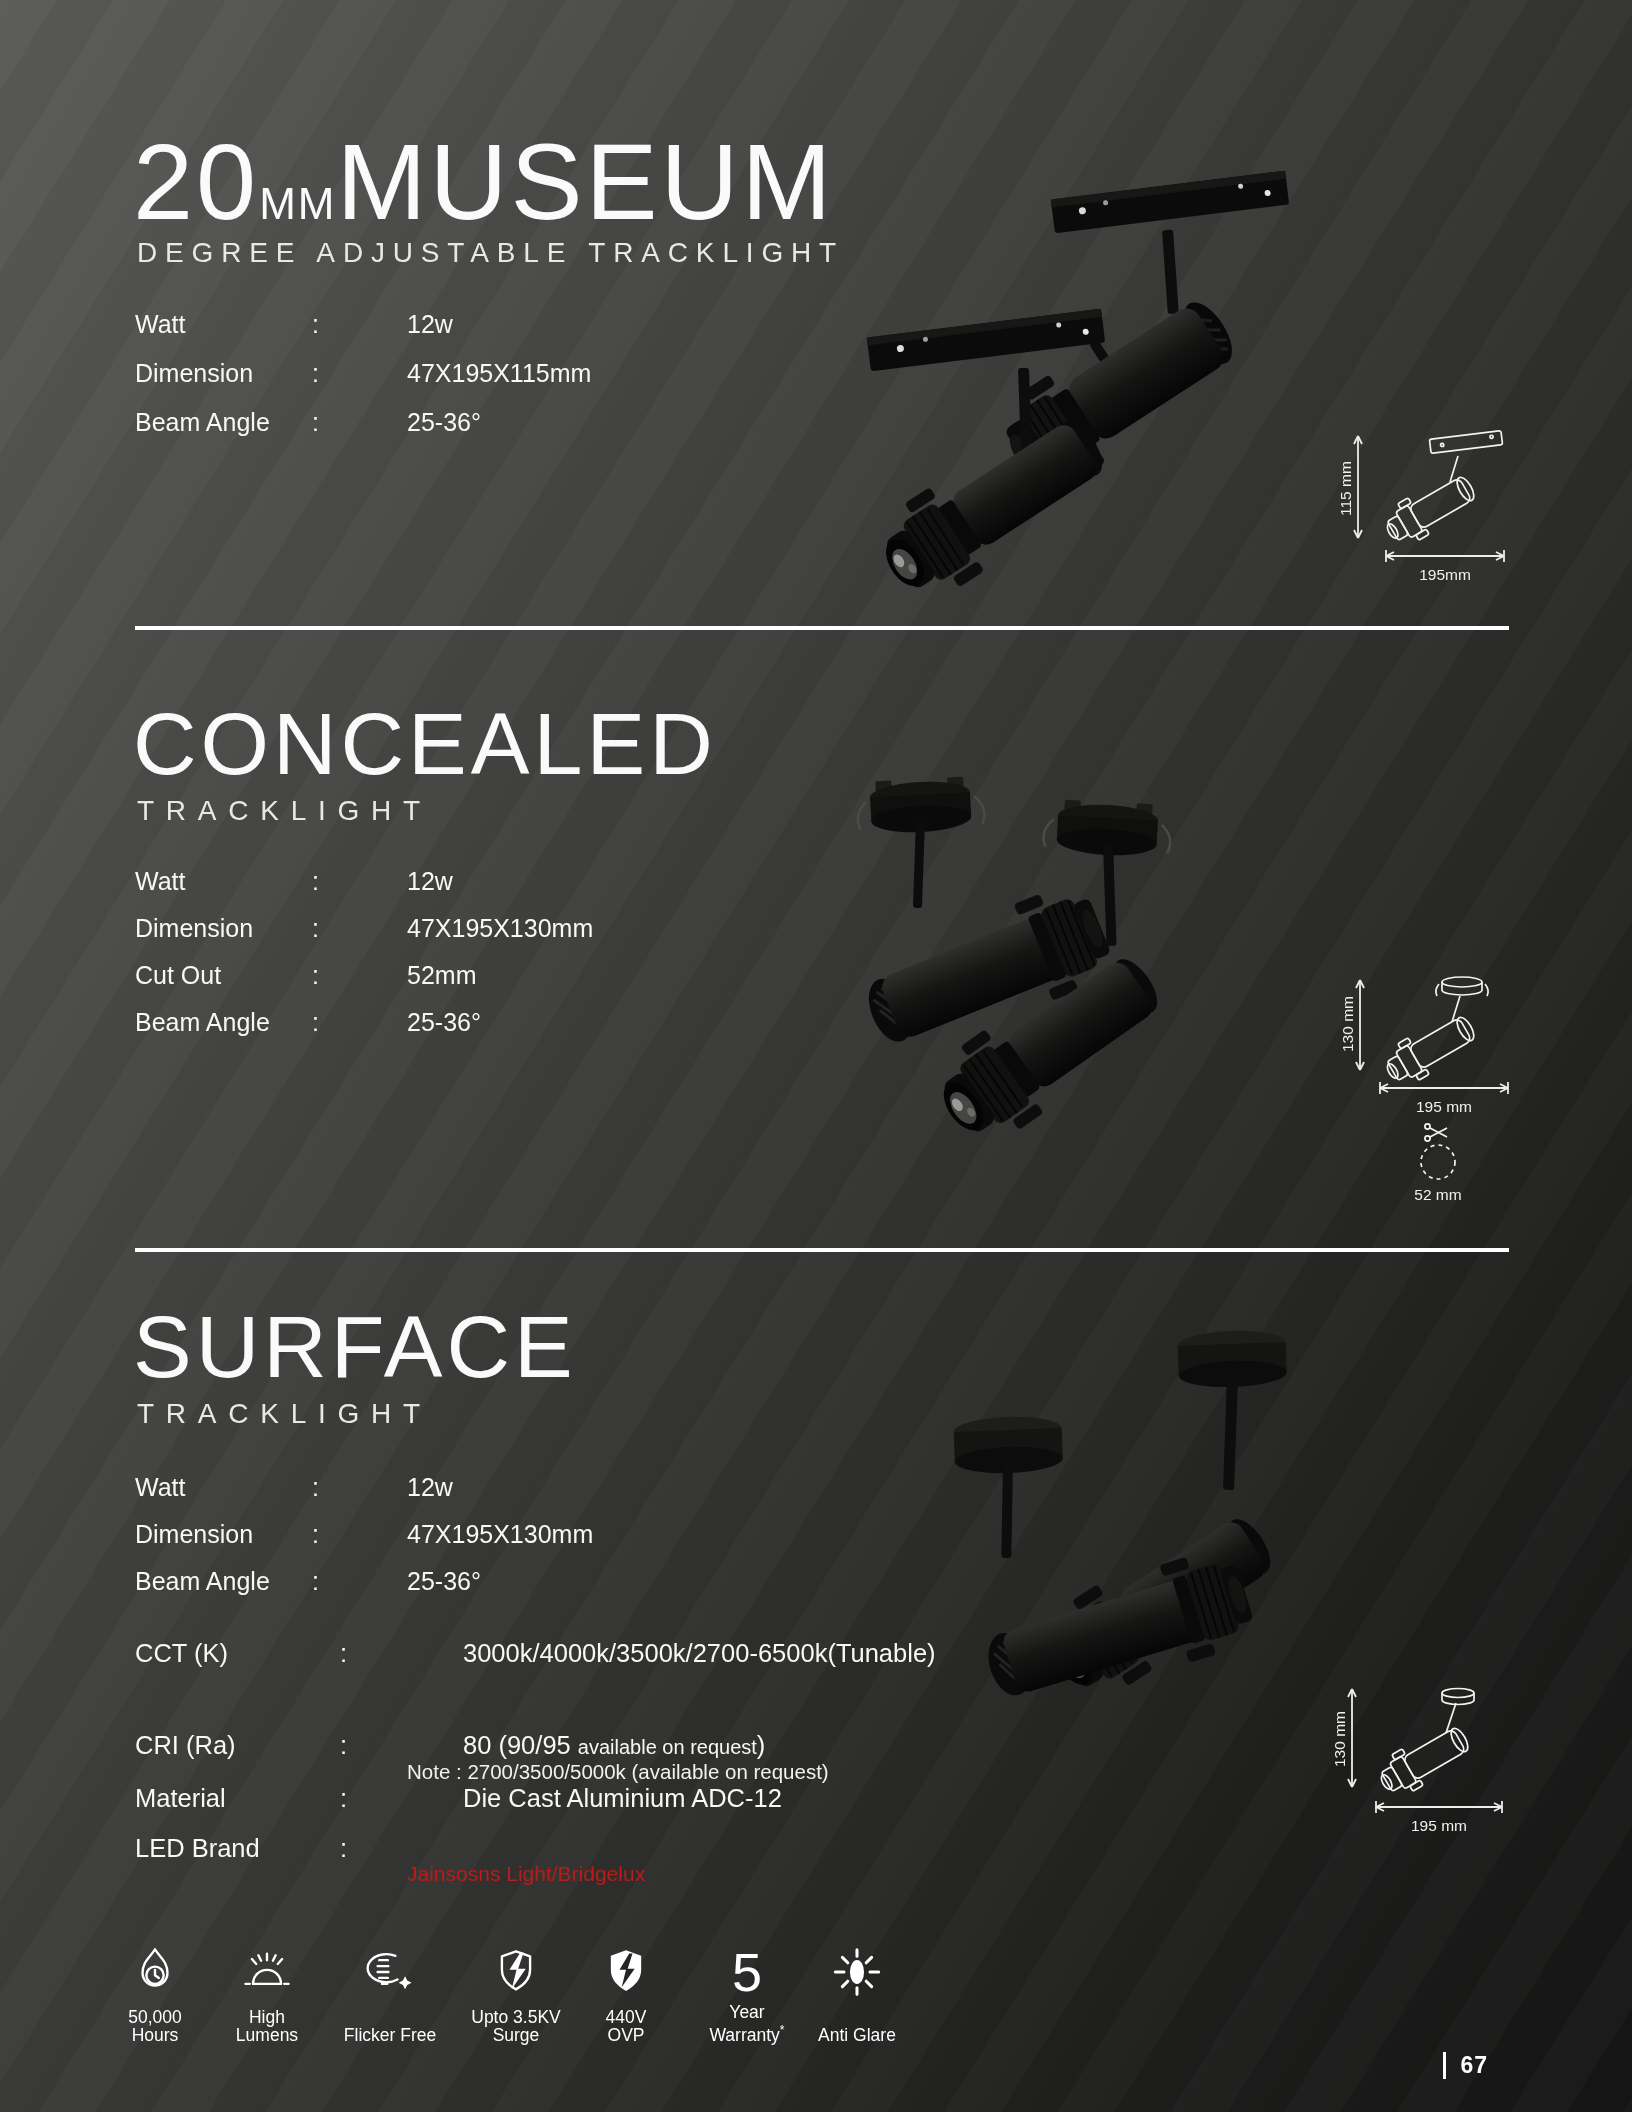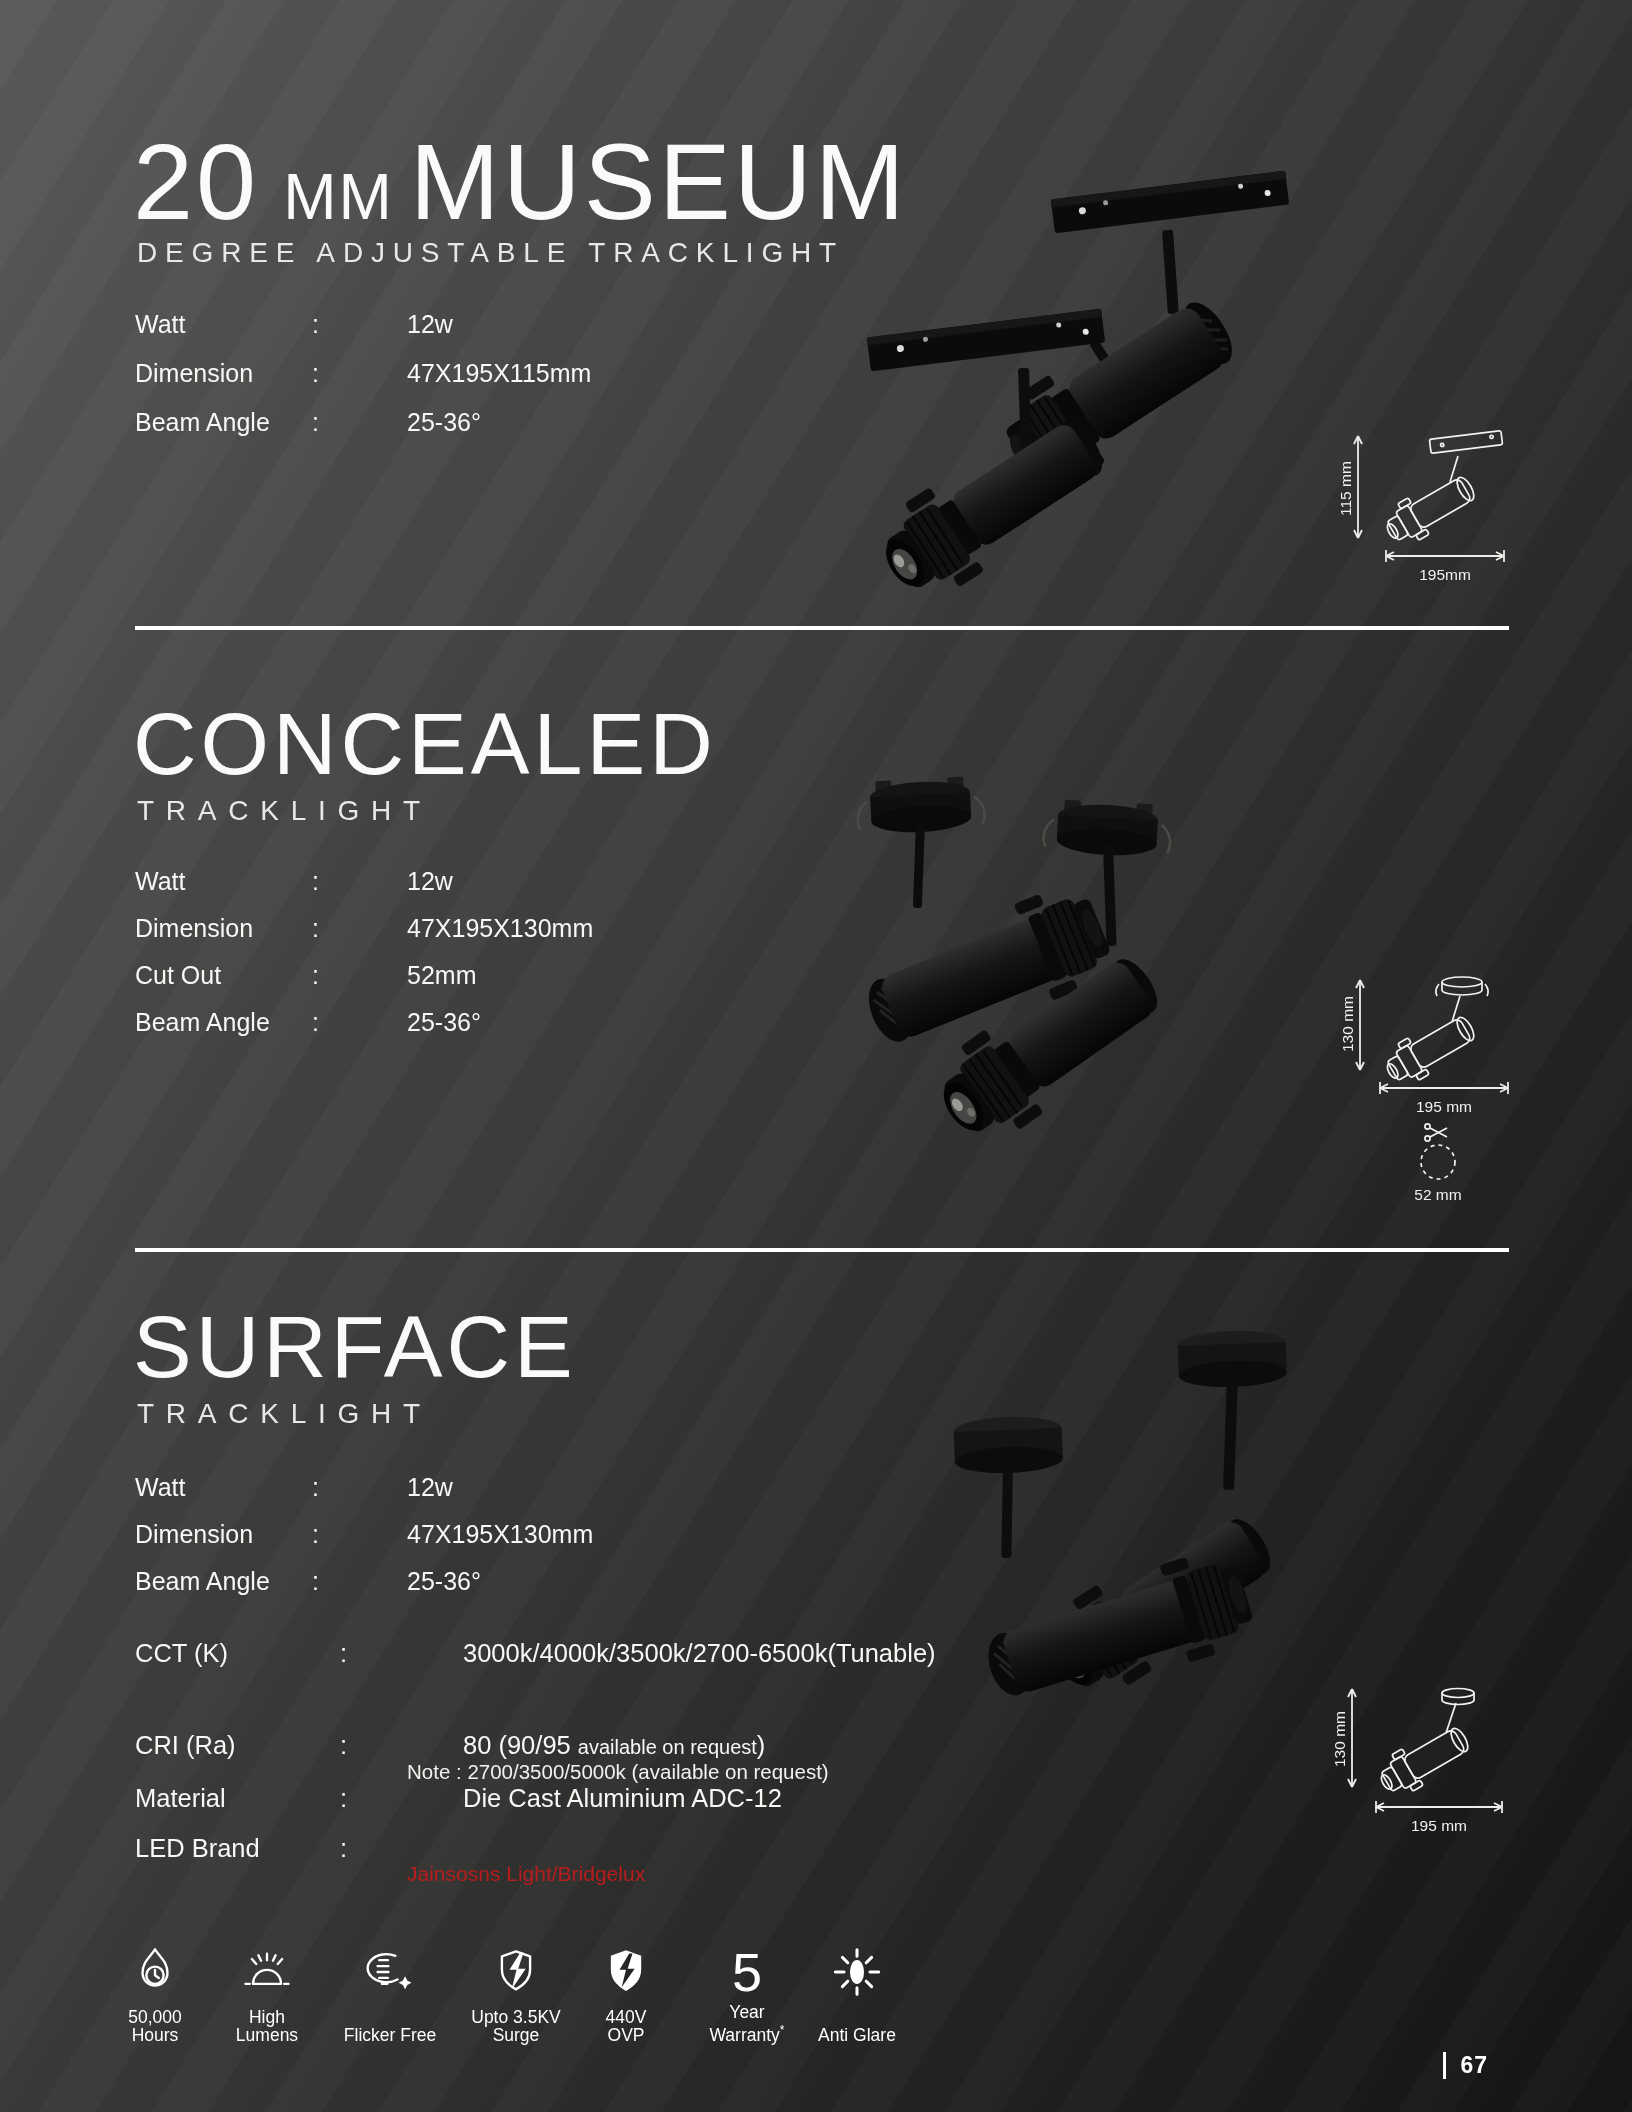--- a/index.html
+++ b/index.html
@@ -10,22 +10,22 @@
     -webkit-font-smoothing:antialiased;
   }
   .texture{
     position:absolute;inset:0;pointer-events:none;
     background:repeating-linear-gradient(122deg,rgba(255,255,255,0.02) 0 48px,rgba(0,0,0,0.025) 48px 96px);
   }
   .abs{position:absolute;}
   
   .h1{color:#fafafa;letter-spacing:3px;line-height:1;font-weight:300;white-space:nowrap;}
   .h1 .big{font-size:108px;}
-  .h1 .smallcaps{font-size:64px;letter-spacing:2px;margin-left:24px;}
-  .h1 .rest{font-size:108px;margin-left:16px;text-align:right;}
+  .h1 .smallcaps{font-size:44px;letter-spacing:2px;}
+  .h1 .rest{font-size:108px;text-align:right;}
   .h1b{font-size:88px;font-weight:300;letter-spacing:4px;color:#fafafa;line-height:1;white-space:nowrap;}
   .sub{font-size:28px;letter-spacing:0.28em;color:#e8e8e7;white-space:nowrap;font-weight:400;}
   .sub.wide{letter-spacing:0.42em;}
   
   .spec{position:absolute;left:135px;display:grid;grid-template-columns:177px 95px auto;font-size:25px;color:#f8f8f7;}
   .spec > div{line-height:26px;}
   .spec.p49{row-gap:23px;}
   .spec.p47{row-gap:21px;}
   .xrow{position:absolute;left:135px;display:grid;grid-template-columns:177px 95px auto;font-size:25.5px;color:#f8f8f7;gap:28px;}
   .note{position:absolute;left:407px;font-size:20.5px;color:#f1f1f0;}

